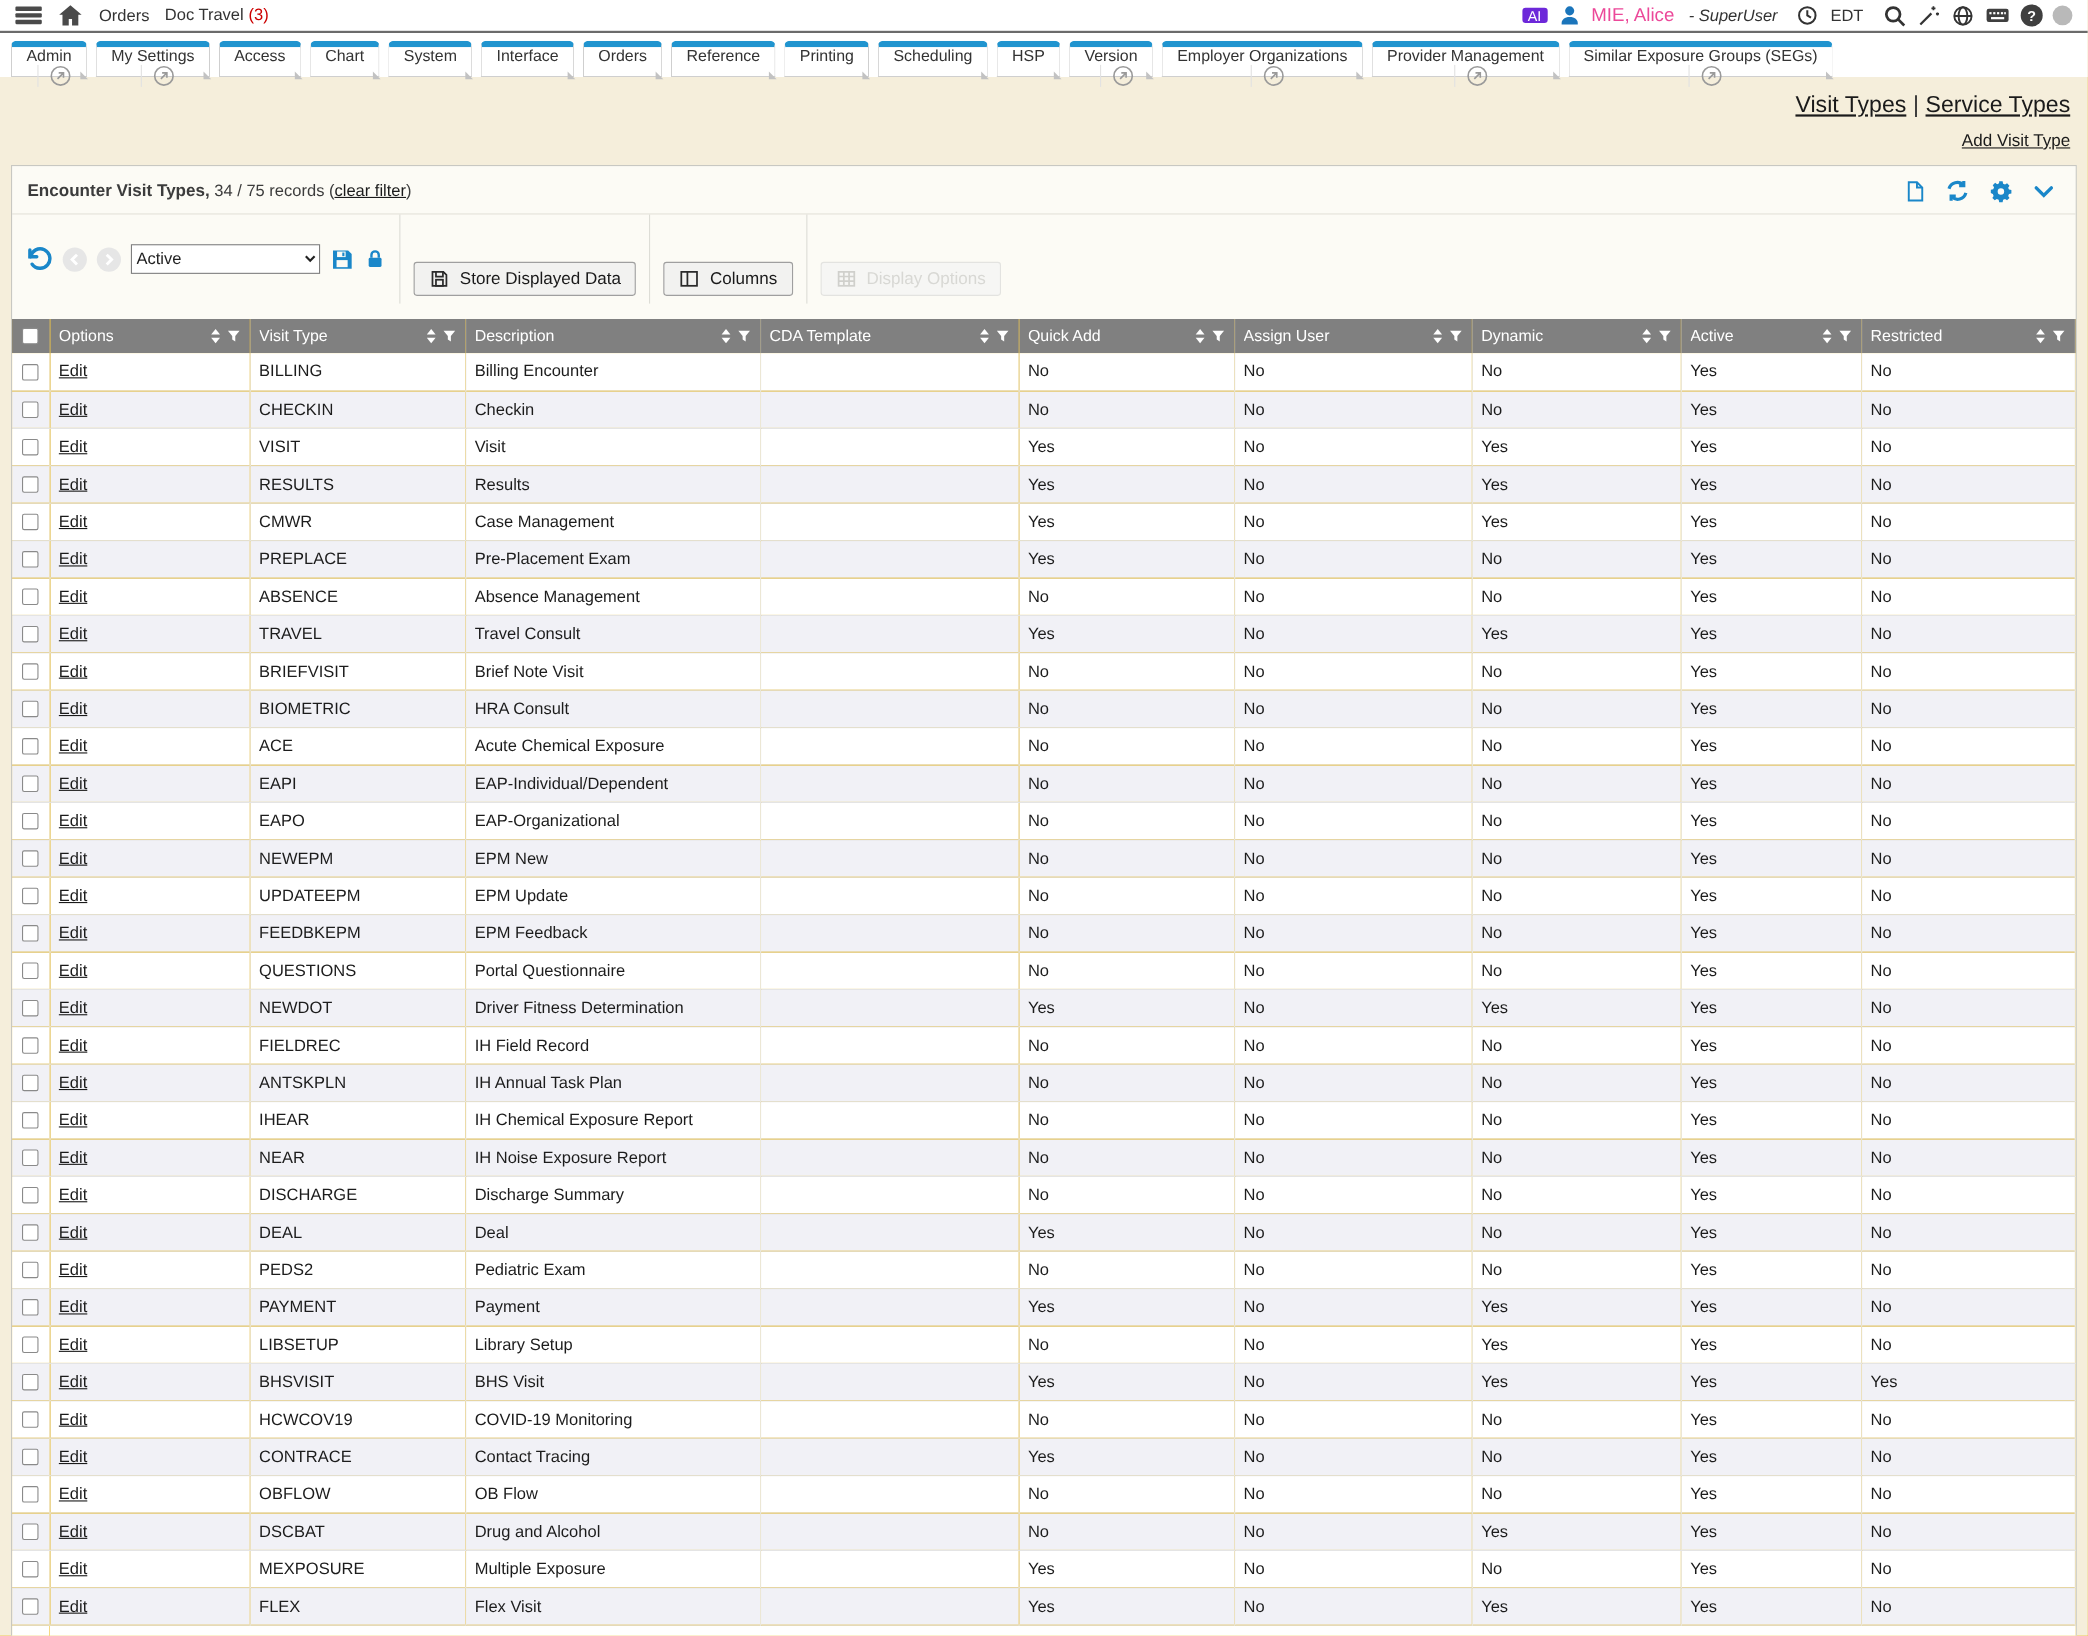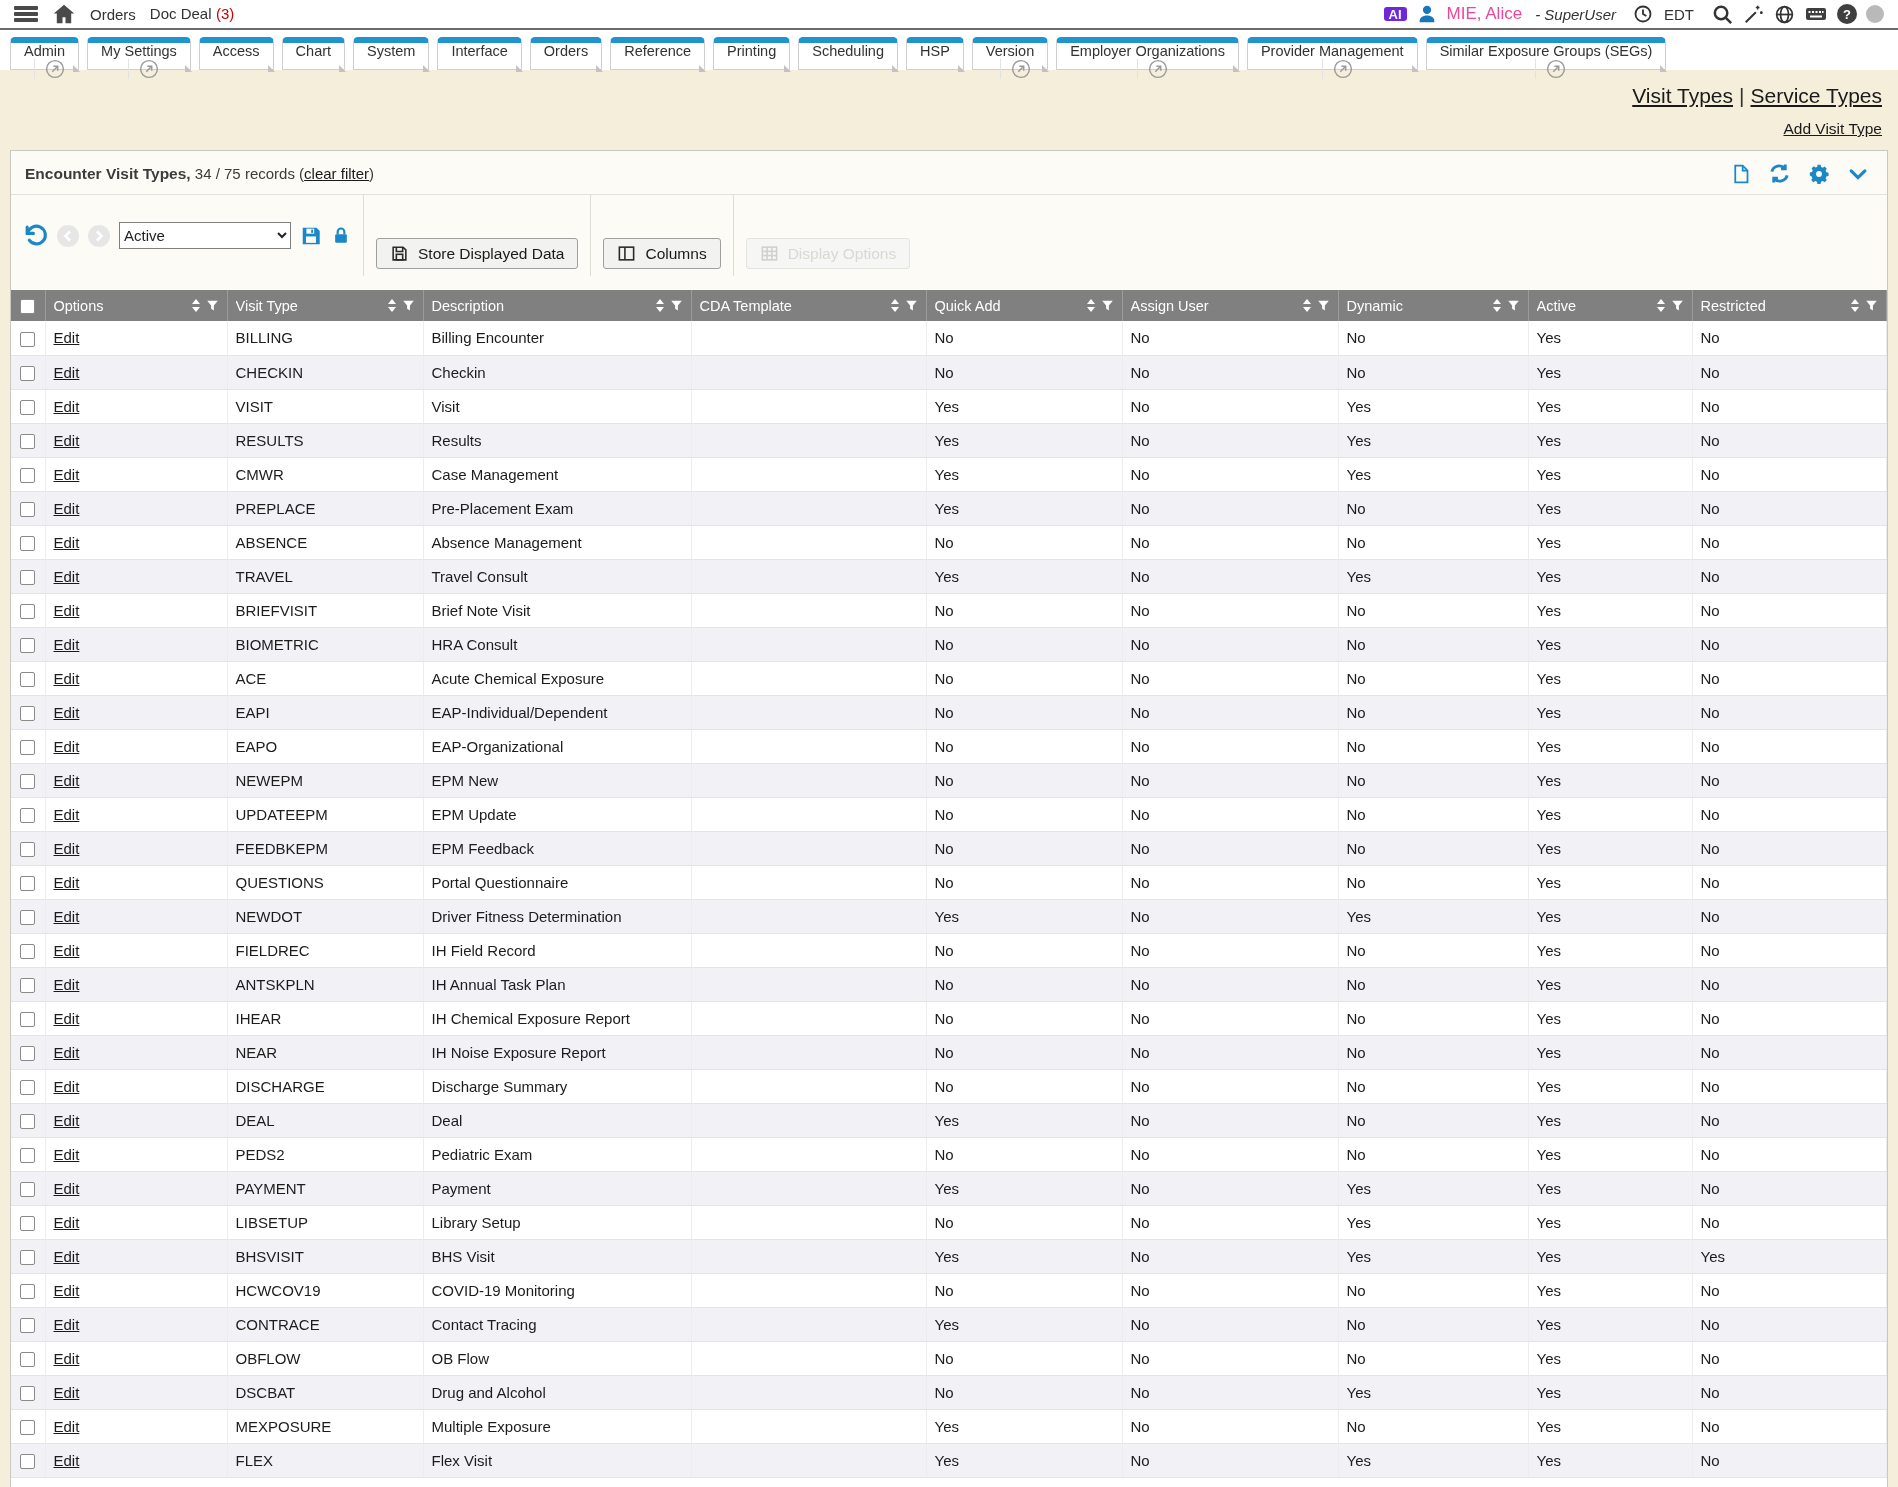--- a/index.html
+++ b/index.html
@@ -13,21 +13,21 @@
   
   .topbar{
     height:30px; background:#fff; border-bottom:2px solid #6b6b6b;
     display:flex; align-items:center; padding:0 14px; gap:14px;
   }
   .burger{ width:24px; height:16px; display:flex; flex-direction:column; justify-content:space-between; cursor:pointer;}
   .burger i{ display:block; height:4px; background:#4a4a4a; border-radius:1px;}
   .crumb{ font-size:15px; color:#333; text-decoration:none; }
   .crumb-red{ color:#cc0000; }
   .topbar-right{ margin-left:auto; display:flex; align-items:center; gap:9px; }
-  .ai-badge{ width:23px; height:14px; background:#6d28d9; color:#fff; font-weight:bold; font-size:13px;
+  .ai-badge{ width:23px; height:14px; background:#6d28d9; color:#fff; font-weight:normal; font-size:13px;
     display:flex; align-items:center; justify-content:center; border-radius:3px; cursor:pointer;}
   .user-name{ font-size:17px; color:#ec4899; }
   .user-role{ font-size:15px; color:#333; font-style:italic; margin-left:4px;}
   .tz{ font-size:15px; color:#333; margin-left:2px;}
   .help-circle{ width:20px; height:20px; border-radius:50%; background:#3f3f3f; color:#fff; font-weight:bold;
     font-size:13px; display:flex; align-items:center; justify-content:center; cursor:pointer;}
   .presence-dot{ width:18px; height:18px; border-radius:50%; background:#b9b9b9; }
   .tic{ display:inline-flex; align-items:center; justify-content:center; cursor:pointer;}
 
   
@@ -102,21 +102,21 @@
       <i></i>
       <i></i>
     </span>
   <span class="tic">
     <svg width="24" height="24" viewBox="0 0 24 24" fill="#4a4a4a">
         <path d="M12 2.8L1.8 11.5h3v9.7h5.7v-6h3v6h5.7v-9.7h3z"></path>
       </svg>
   </span>
   <a class="crumb" style="text-decoration:none;">Orders</a>
   <span>
-    <a class="crumb" style="text-decoration:none;">Doc Deal</a>
+    <a class="crumb" style="text-decoration:none;">Doc Travel</a>
     <span class="crumb crumb-red">(3)</span>
   </span>
   <div class="topbar-right">
     <span class="ai-badge">AI</span>
     <span class="tic">
       <svg width="22" height="22" viewBox="0 0 24 24" fill="#1b75bb">
           <circle cx="12" cy="7.5" r="4.5"></circle>
           <path d="M12 13.5c-5 0-8 2.6-8 6V21h16v-1.5c0-3.4-3-6-8-6z"></path>
         </svg>
     </span>

